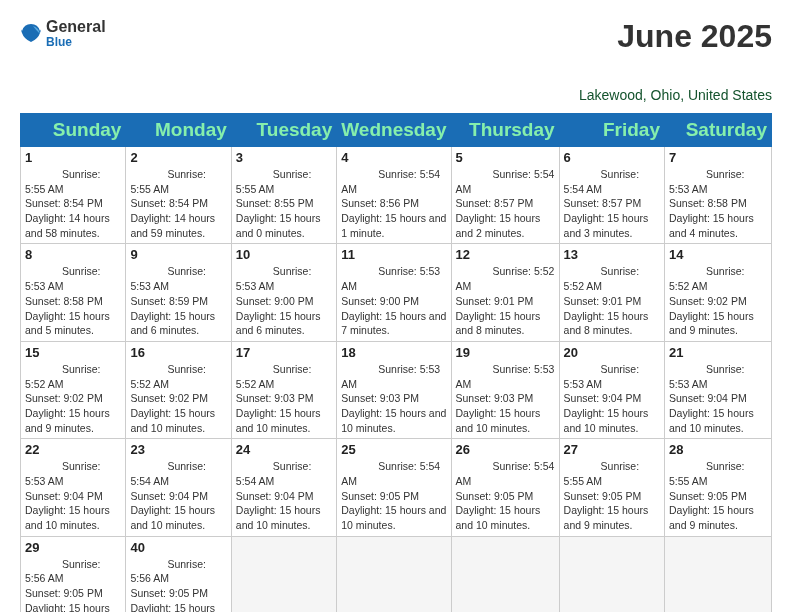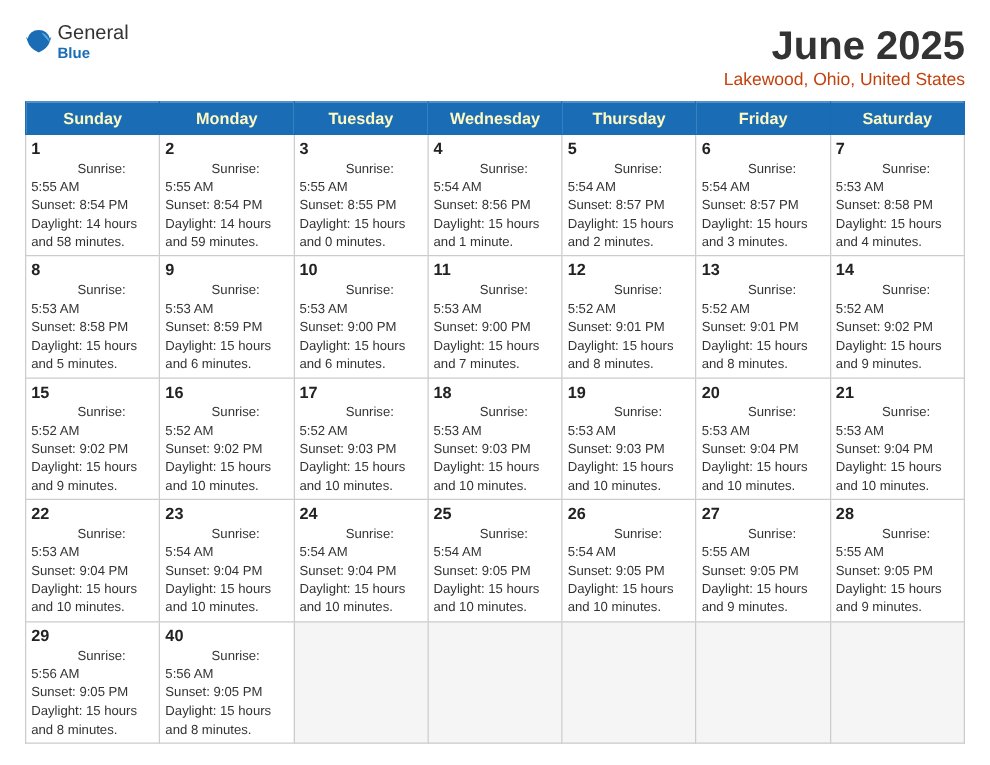--- a/index.html
+++ b/index.html
@@ -26,21 +26,21 @@
       display: flex;
       align-items: center;
     }
     .logo-text {
       display: flex;
       flex-direction: column;
       line-height: 1.1;
     }
     .logo-general {
       font-size: 16px;
-      font-weight: normal;
+      font-weight: bold;
       color: #333;
     }
     .logo-blue {
       font-size: 12px;
       font-weight: bold;
       color: #1a6db5;
     }
     .logo-icon {
       width: 22px;
       height: 22px;
@@ -50,33 +50,34 @@
       text-align: right;
     }
     .month-title {
       font-size: 32px;
       font-weight: bold;
       color: #333;
       text-align: right;
     }
     .location {
       font-size: 14px;
-      color: #c2410c;
+      color: #14532d;
+      margin-top: 32px;
     }
     .calendar {
       width: 100%;
       border-collapse: collapse;
       font-size: 11px;
     }
     .calendar th {
       background: #1a6db5;
-      color: #fef9c3;
+      color: #86efac;
       padding: 5px 4px;
-      text-align: center;
-      font-size: 13px;
+      text-align: right;
+      font-size: 19px;
       font-weight: bold;
       border: 1px solid #1a6db5;
     }
     .calendar td {
       border: 1px solid #ccc;
       vertical-align: top;
       padding: 3px 4px;
       width: 113px;
       min-height: 70px;
       background: #fff;

